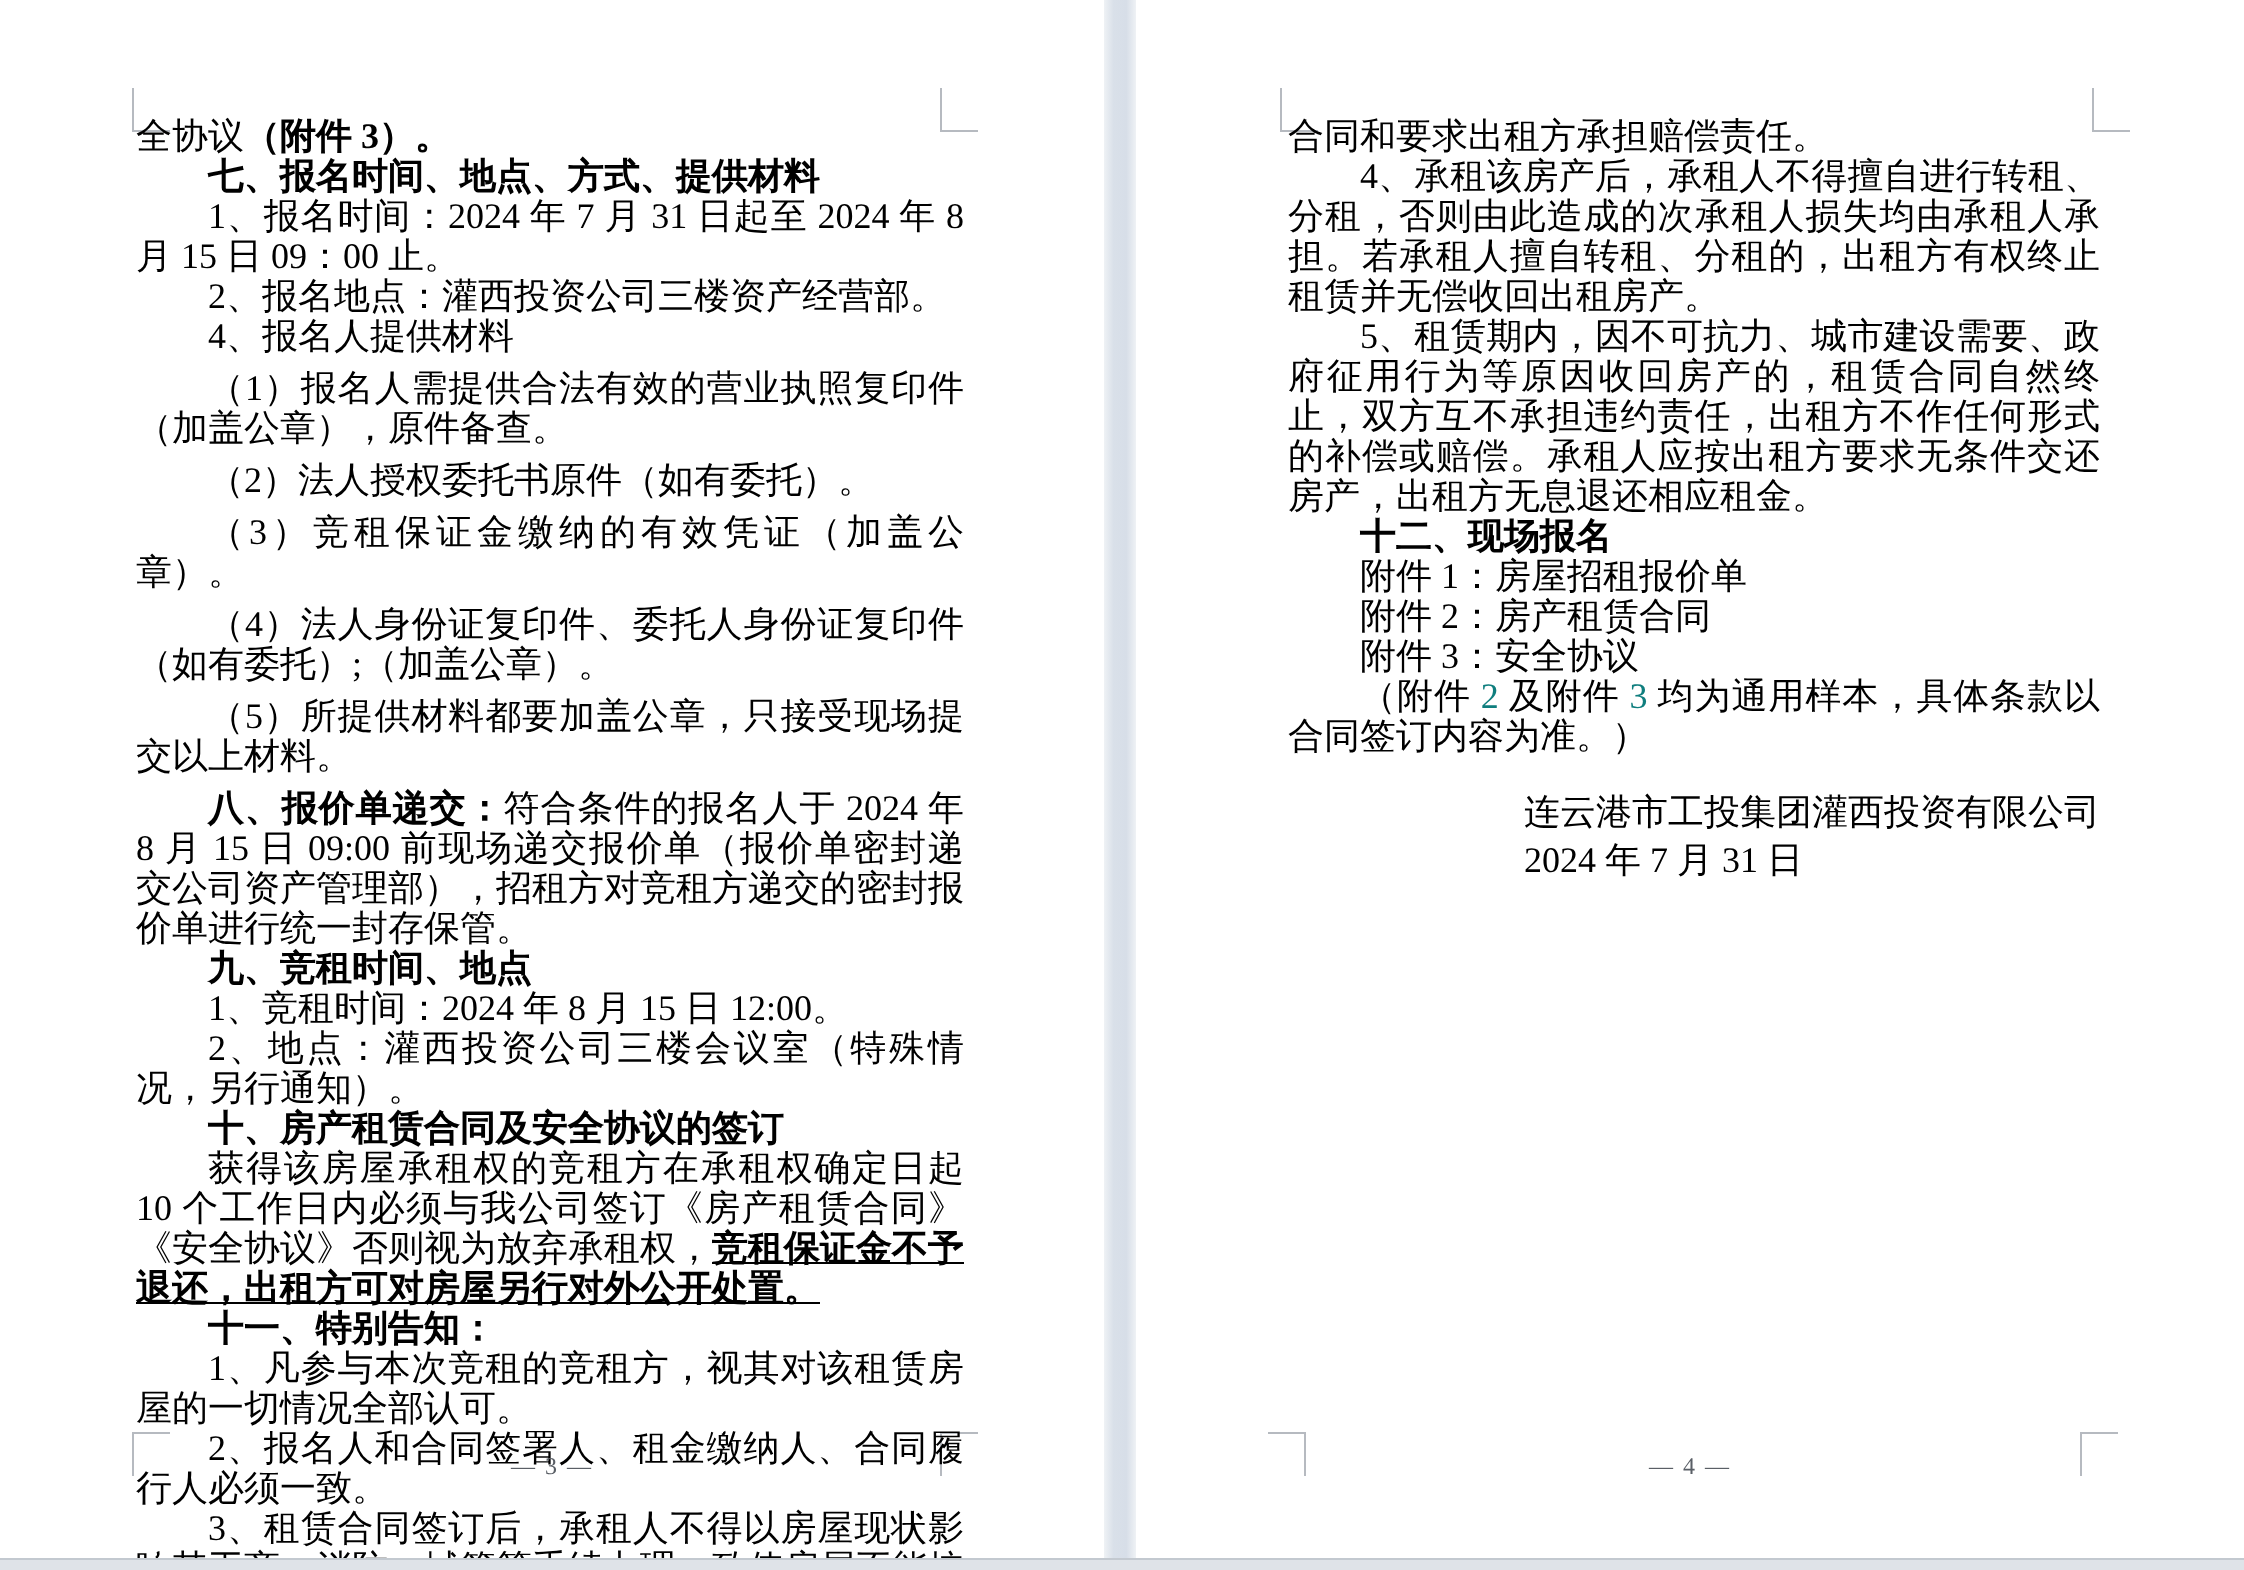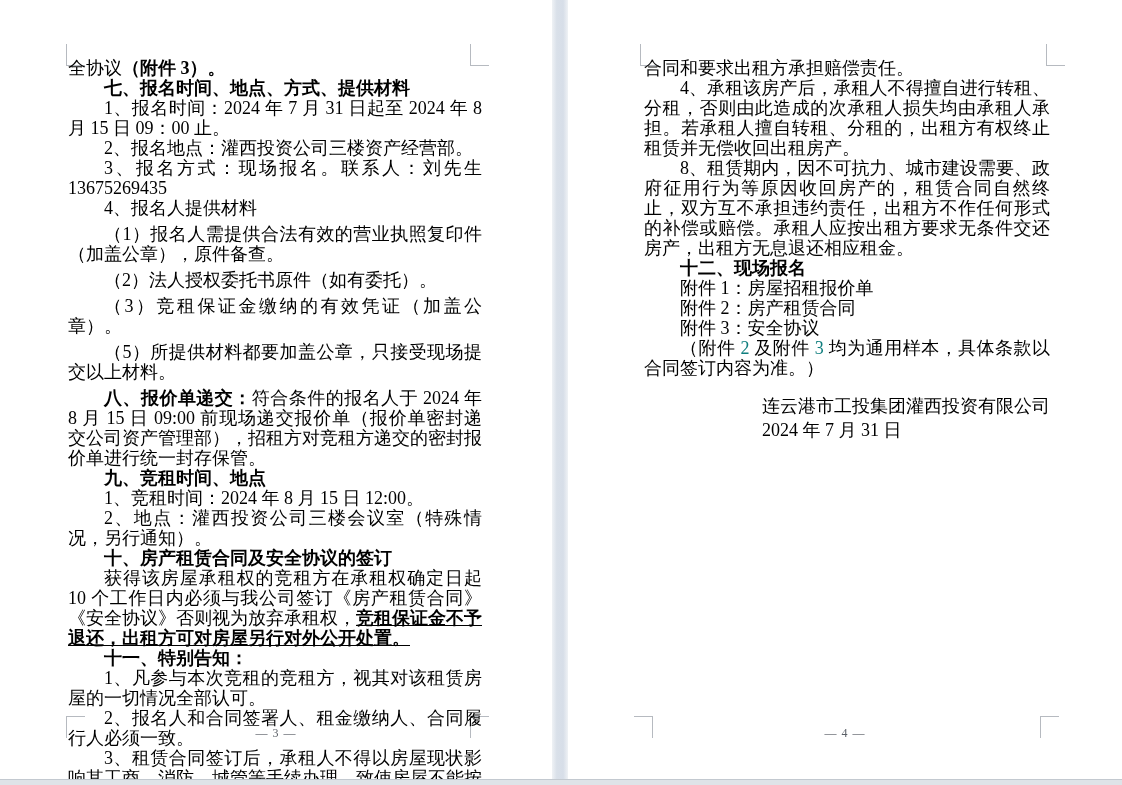--- a/index.html
+++ b/index.html
@@ -50,25 +50,25 @@
 <div class="page page-left">
   <div class="crop v-left h-bottom" style="left:66px;top:44px;"></div>
   <div class="crop v-left h-bottom" style="left:470px;top:44px;"></div>
   <div class="crop v-left h-top" style="left:66px;top:716px;"></div>
   <div class="crop v-left h-top" style="left:470px;top:716px;"></div>
   <div class="text-col">
       <p class="para"><span>全协议</span><span class="b">（附件 3）。</span></p>
       <p class="para indent"><span class="b">七、报名时间、地点、方式、提供材料</span></p>
       <p class="para indent"><span>1、报名时间：2024 年 7 月 31 日起至 2024 年 8 月 15 日 09：00 止。</span></p>
       <p class="para indent"><span>2、报名地点：灌西投资公司三楼资产经营部。</span></p>
-      <p class="para indent"><span>3、报名方式：现场报名。联系人：刘先生　13675269435</span></p>
       <p class="para indent"><span>4、报名人提供材料</span></p>
       <p class="para indent gap"><span>（1）报名人需提供合法有效的营业执照复印件（加盖公章），原件备查。</span></p>
       <p class="para indent gap"><span>（2）法人授权委托书原件（如有委托）。</span></p>
       <p class="para indent gap"><span>（3）竞租保证金缴纳的有效凭证（加盖公章）。</span></p>
+      <p class="para indent gap"><span>（4）法人身份证复印件、委托人身份证复印件（如有委托）;（加盖公章）。</span></p>
       <p class="para indent gap"><span>（5）所提供材料都要加盖公章，只接受现场提交以上材料。</span></p>
       <p class="para indent gap"><span class="b">八、报价单递交：</span><span>符合条件的报名人于 2024 年 8 月 15 日 09:00 前现场递交报价单（报价单密封递交公司资产管理部），招租方对竞租方递交的密封报价单进行统一封存保管。</span></p>
       <p class="para indent"><span class="b">九、竞租时间、地点</span></p>
       <p class="para indent"><span>1、竞租时间：2024 年 8 月 15 日 12:00。</span></p>
       <p class="para indent"><span>2、地点：灌西投资公司三楼会议室（特殊情况，另行通知）。</span></p>
       <p class="para indent"><span class="b">十、房产租赁合同及安全协议的签订</span></p>
       <p class="para indent"><span>获得该房屋承租权的竞租方在承租权确定日起 10 个工作日内必须与我公司签订《房产租赁合同》《安全协议》否则视为放弃承租权，</span><span class="b u">竞租保证金不予退还，出租方可对房屋另行对外公开处置。</span></p>
       <p class="para indent"><span class="b">十一、特别告知：</span></p>
       <p class="para indent"><span>1、凡参与本次竞租的竞租方，视其对该租赁房屋的一切情况全部认可。</span></p>
       <p class="para indent"><span>2、报名人和合同签署人、租金缴纳人、合同履行人必须一致。</span></p>
@@ -80,21 +80,21 @@
 <div class="gap-band"></div>
 
 <div class="page page-right">
   <div class="crop v-left h-bottom" style="left:72px;top:44px;"></div>
   <div class="crop v-left h-bottom" style="left:478px;top:44px;"></div>
   <div class="crop v-right h-top" style="left:66px;top:716px;"></div>
   <div class="crop v-left h-top" style="left:472px;top:716px;"></div>
   <div class="text-col">
       <p class="para"><span>合同和要求出租方承担赔偿责任。</span></p>
       <p class="para indent"><span>4、承租该房产后，承租人不得擅自进行转租、分租，否则由此造成的次承租人损失均由承租人承担。若承租人擅自转租、分租的，出租方有权终止租赁并无偿收回出租房产。</span></p>
-      <p class="para indent"><span>8、租赁期内，因不可抗力、城市建设需要、政府征用行为等原因收回房产的，租赁合同自然终止，双方互不承担违约责任，出租方不作任何形式的补偿或赔偿。承租人应按出租方要求无条件交还房产，出租方无息退还相应租金。</span></p>
+      <p class="para indent"><span>5、租赁期内，因不可抗力、城市建设需要、政府征用行为等原因收回房产的，租赁合同自然终止，双方互不承担违约责任，出租方不作任何形式的补偿或赔偿。承租人应按出租方要求无条件交还房产，出租方无息退还相应租金。</span></p>
       <p class="para indent"><span class="b">十二、现场报名</span></p>
       <p class="para indent"><span>附件 1：房屋招租报价单</span></p>
       <p class="para indent"><span>附件 2：房产租赁合同</span></p>
       <p class="para indent"><span>附件 3：安全协议</span></p>
       <p class="para indent"><span>（附件 </span><span class="accent">2</span><span> 及附件 </span><span class="accent">3</span><span> 均为通用样本，具体条款以合同签订内容为准。）</span></p>
       <p class="para sig-company"><span>连云港市工投集团灌西投资有限公司</span></p>
       <p class="para sig-date"><span>2024 年 7 月 31 日</span></p>
     </div>
   <div class="page-num">— 4 —</div>
 </div>

